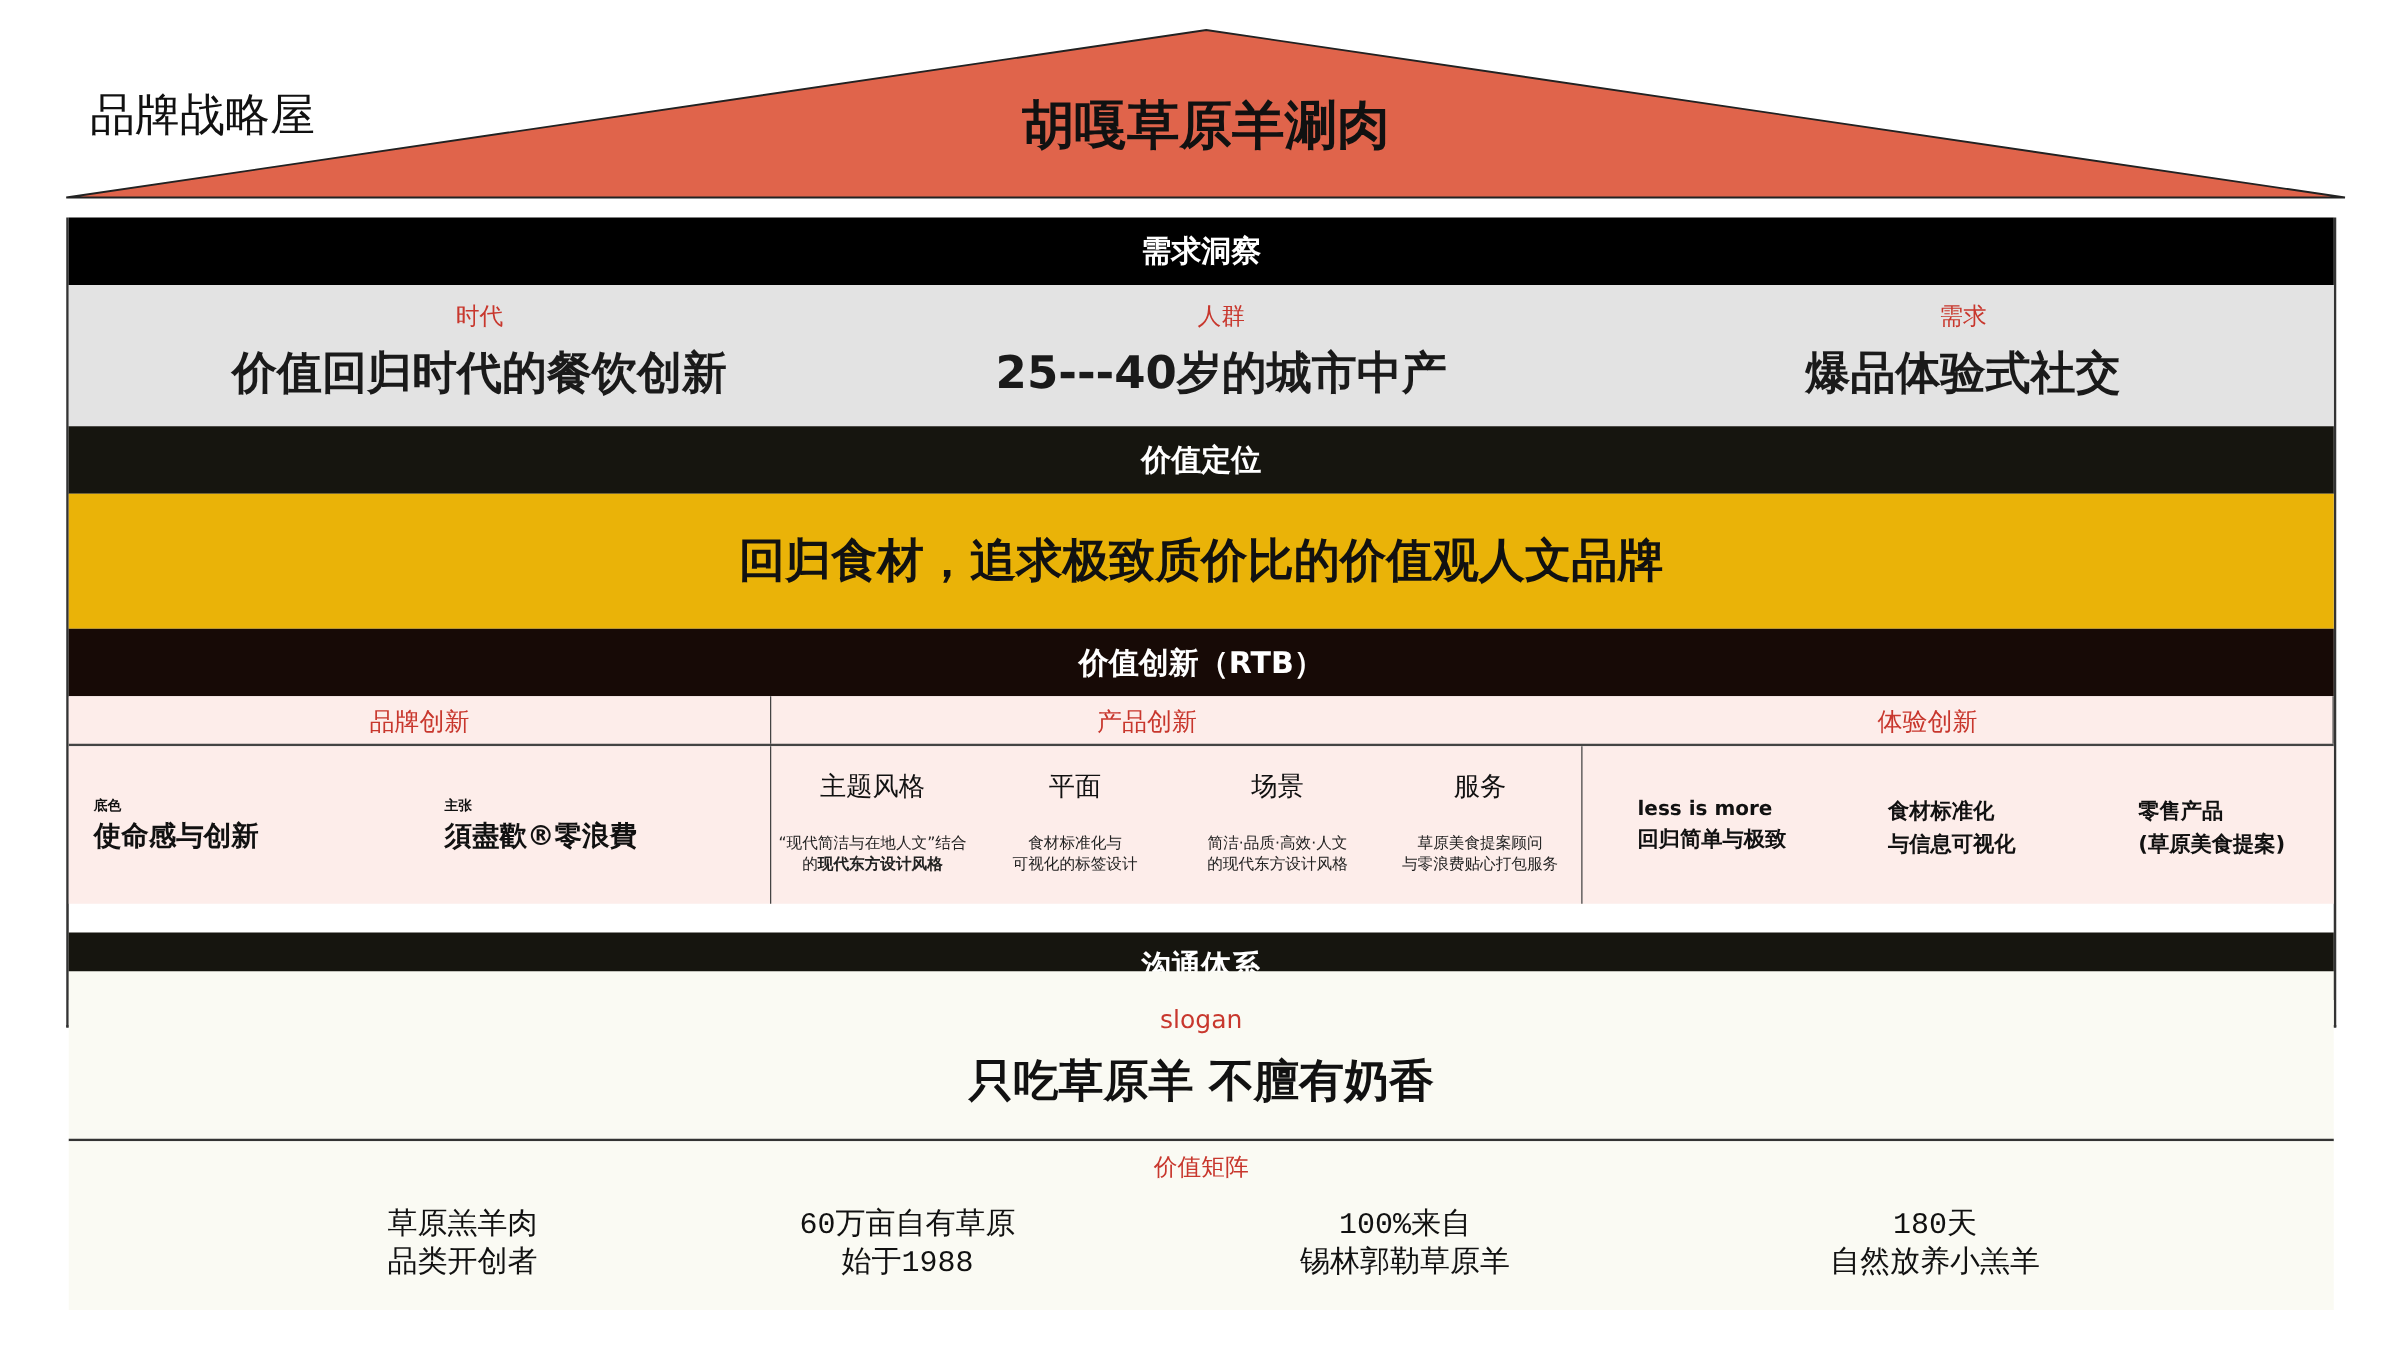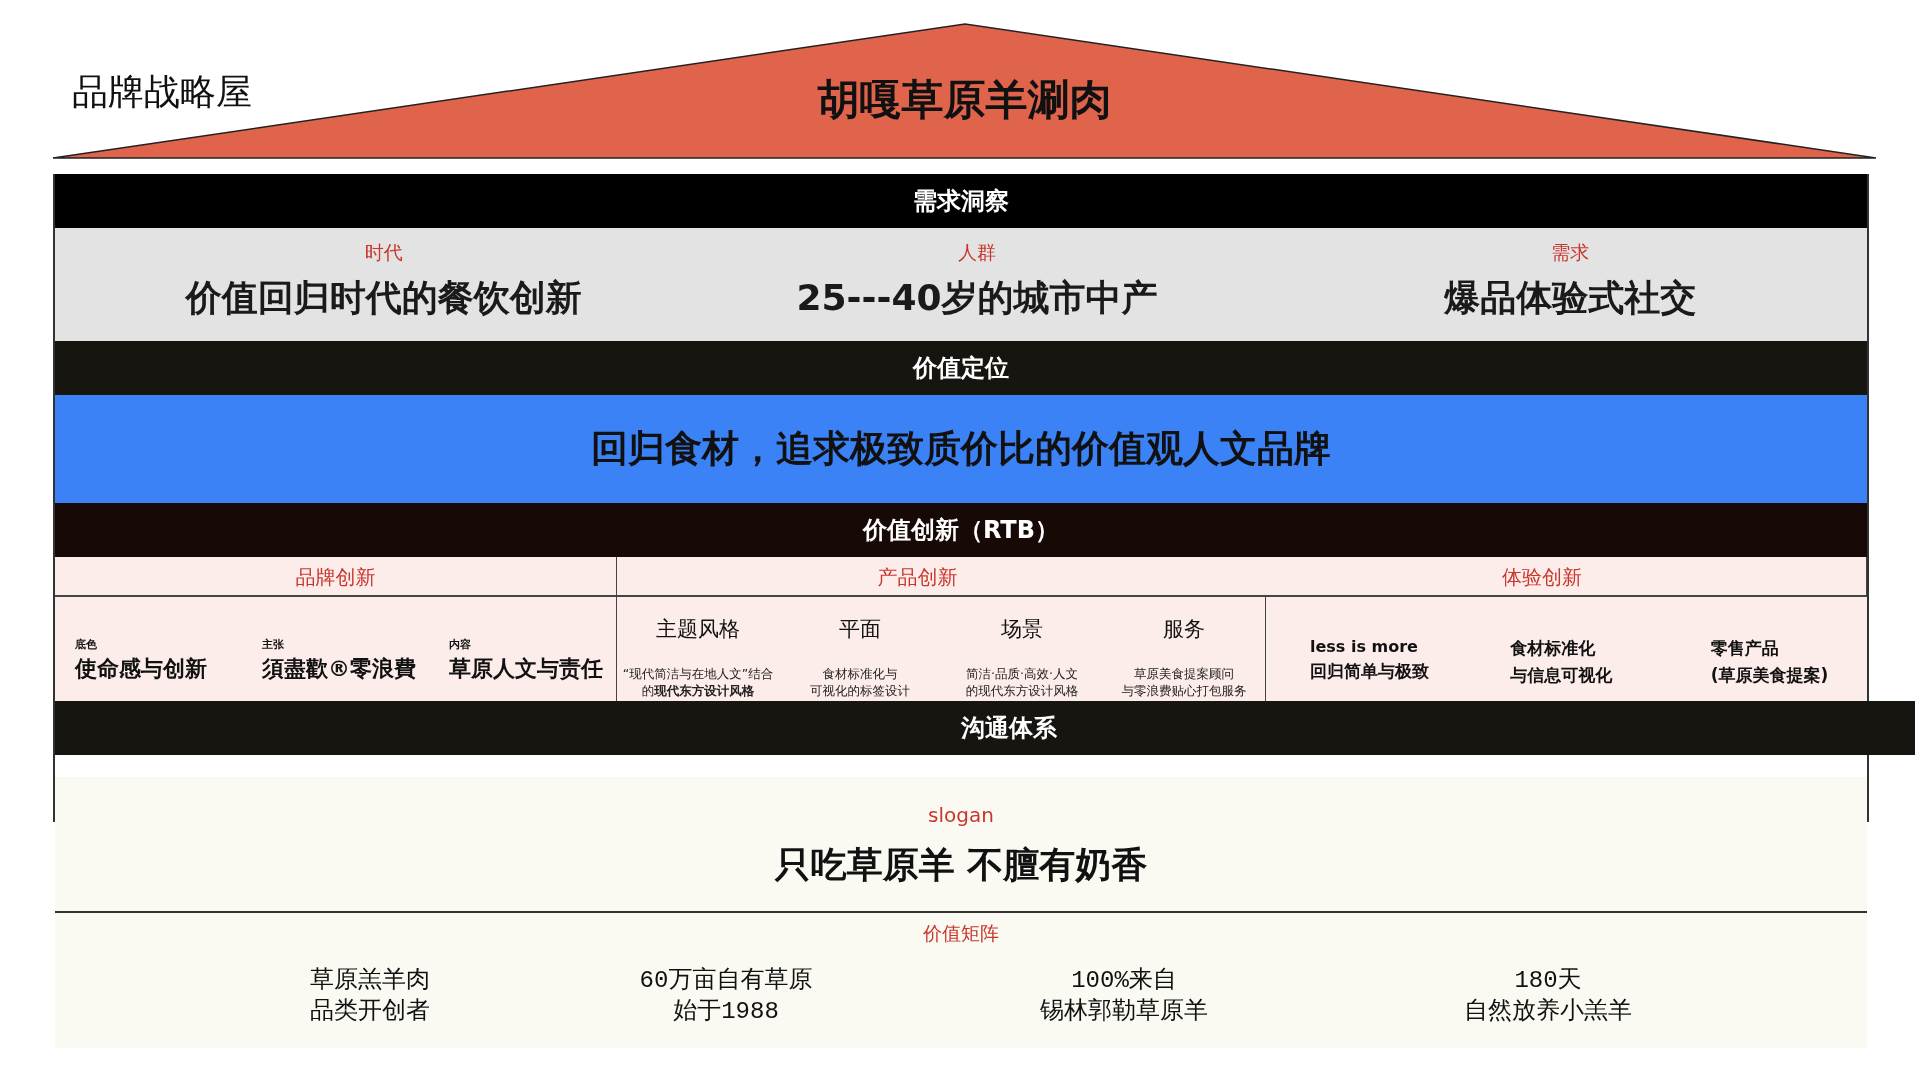--- a/index.html
+++ b/index.html
@@ -18,21 +18,21 @@
   .bar.brown { background:#170a06; }
 
   .sec { position:absolute; left:0; width:100%; box-sizing:border-box; }
   .red { color:#c8372d; }
 
   .insight { top:54px; height:113px; background:#e3e3e3; display:flex;padding-left:32px; }
   .insight .col { flex:1; text-align:center; padding-top:12px; }
   .insight .lbl { font-size:19px; }
   .insight .val { font-size:36px; font-weight:700; margin-top:8px; color:#1a1a1a; }
 
-  .position { top:221px; height:108px; background:#3b82f6; display:flex; align-items:center; justify-content:center; font-size:37px; font-weight:700; }
+  .position { top:221px; height:108px; background:#eab308; display:flex; align-items:center; justify-content:center; font-size:37px; font-weight:700; }
 
   .rtb-head { top:383px; height:40px; background:#fdedea; display:flex; border-bottom:2px solid #444; }
   .rtb-head .h { text-align:center; font-size:20px; line-height:40px; box-sizing:border-box; }
   .rtb-body { top:423px; height:126px; background:#fdedea; display:flex; }
   .rtb-body .grp { height:100%; box-sizing:border-box; display:flex; align-items:center; }
   .divr { border-right:1.5px solid #444; }
 
   .brand .item { flex:1; padding-left:20px; }
   .brand .k { font-size:11px; font-weight:700; }
   .brand .v { font-size:22px; font-weight:700; margin-top:2px; white-space:nowrap; }
@@ -94,24 +94,20 @@
   <div class="sec rtb-body">
     <div class="grp brand divr" style="width:562px;">
       <div class="item">
         <div class="k">底色</div>
         <div class="v">使命感与创新</div>
       </div>
       <div class="item">
         <div class="k">主张</div>
         <div class="v">須盡歡®零浪費</div>
       </div>
-      <div class="item">
-        <div class="k">内容</div>
-        <div class="v">草原人文与责任</div>
-      </div>
     </div>
     <div class="grp exp divr" style="width:649px;">
       <div class="item">
         <div class="t">主题风格</div>
         <div class="d">
           <div>“现代简洁与在地人文”结合</div>
           <div><span>的</span><b>现代东方设计风格</b></div>
         </div>
       </div>
       <div class="item">
@@ -145,21 +141,21 @@
         <div class="l2">食材标准化</div>
         <div class="l2">与信息可视化</div>
       </div>
       <div class="item">
         <div class="l2">零售产品</div>
         <div class="l2">(草原美食提案)</div>
       </div>
     </div>
   </div>
 
-  <div class="bar dark" style="top:527px;padding-left:48px;">沟通体系</div>
+  <div class="bar dark" style="top:572px;">沟通体系</div>
   <div class="sec slogan">
     <div class="lbl red">slogan</div>
     <div class="val">只吃草原羊 不膻有奶香</div>
   </div>
   <div class="sec matrix">
     <div class="lbl red">价值矩阵</div>
     <div class="items">
       <div class="it" style="left:315px;">
         <div>草原羔羊肉</div>
         <div>品类开创者</div>

